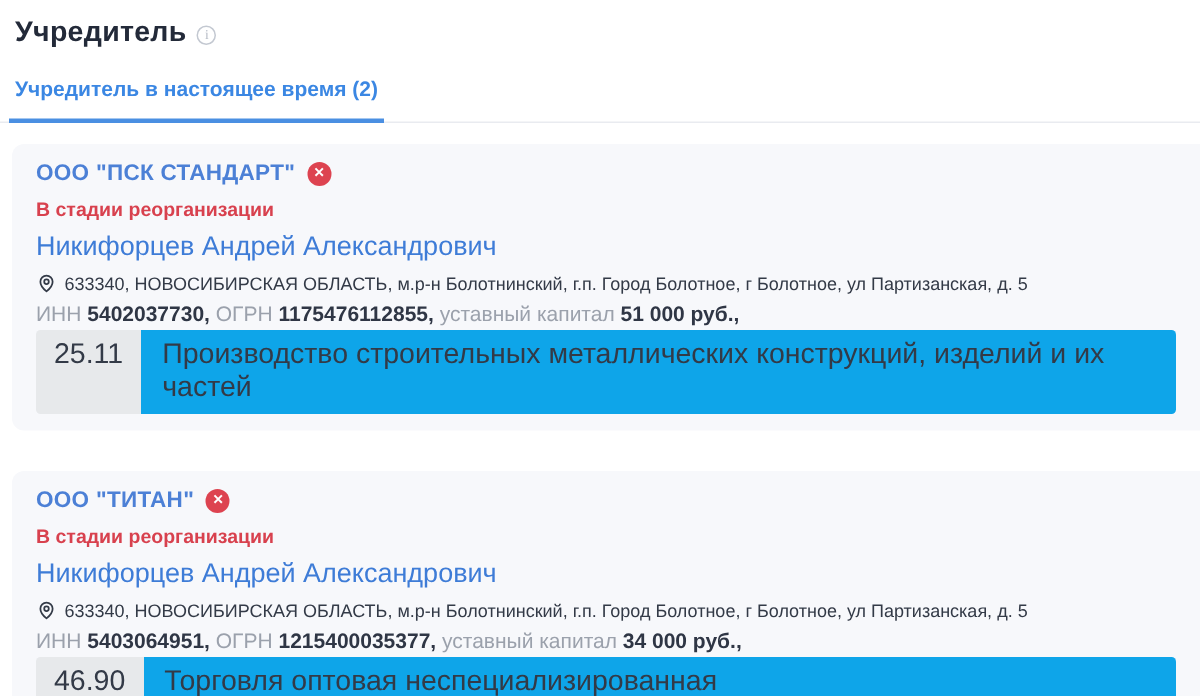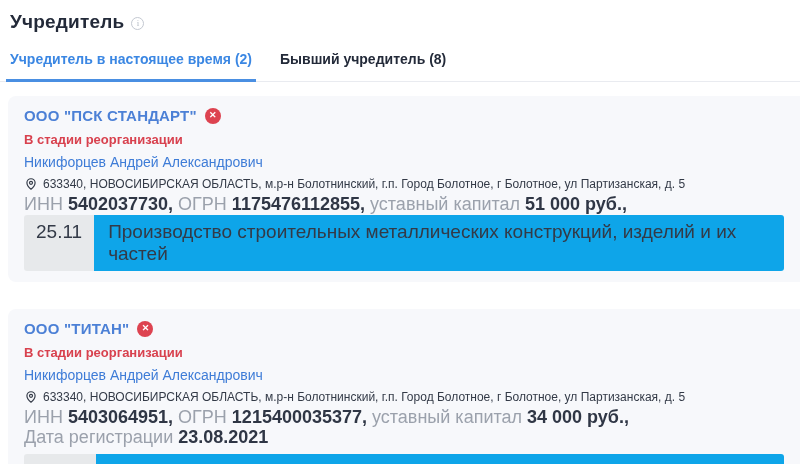--- a/index.html
+++ b/index.html
@@ -68,31 +68,31 @@
     background: #dd4350; color: #ffffff;
     font-size: 9px; font-weight: bold;
     display: inline-flex; align-items: center; justify-content: center;
     line-height: 1;
   }
   .status-line {
     font-size: 13px; font-weight: bold; color: #d8414e;
     margin-bottom: 7px;
   }
   .person-link {
-    font-size: 14px; color: #3e7cd7; cursor: pointer;
+    font-size: 18px; color: #3e7cd7; cursor: pointer;
     margin-bottom: 7px;
   }
   .address-line {
     font-size: 12px; color: #333a47;
     display: flex; gap: 5px;
     margin-bottom: 4px;
   }
   .pin-icon { width: 14px; height: 14px; color: #333a47; flex: 0 0 auto; }
   .requisites-line, .reg-line {
-    font-size: 18px; line-height: 18px; margin-bottom: 2px;
+    font-size: 14px; line-height: 18px; margin-bottom: 2px;
   }
   .reg-line { margin-bottom: 8px; }
   .lbl { color: #9ba1ac; }
   .val { color: #2f3645; font-weight: bold; }
 
   .okved-row {
     display: flex; align-items: stretch;
     border-radius: 3px; overflow: hidden;
     font-size: 19px;
   }
@@ -111,21 +111,20 @@
 
 <div class="page">
 
   <div class="header">
     <span class="page-title">Учредитель</span>
     <span class="info-icon">i</span>
   </div>
 
   <div class="tabbar">
     <div class="tab active">Учредитель в настоящее время (2)</div>
-    <div class="tab">Бывший учредитель (8)</div>
   </div>
 
   <section class="card">
     <div class="card-title-row">
       <a class="company-name">ООО "ПСК СТАНДАРТ"</a>
       <span class="remove-badge">✕</span>
     </div>
     <div class="status-line">В стадии реорганизации</div>
     <div class="person-link">Никифорцев Андрей Александрович</div>
     <div class="address-line">
@@ -164,23 +163,19 @@
       <span>633340, НОВОСИБИРСКАЯ ОБЛАСТЬ, м.р-н Болотнинский, г.п. Город Болотное, г Болотное, ул Партизанская, д. 5</span>
     </div>
     <div class="requisites-line">
       <span class="lbl">ИНН</span>
       <span class="val">5403064951,</span>
       <span class="lbl">ОГРН</span>
       <span class="val">1215400035377,</span>
       <span class="lbl">уставный капитал</span>
       <span class="val">34 000 руб.,</span>
     </div>
-    <div class="reg-line">
-      <span class="lbl">Дата регистрации</span>
-      <span class="val">23.08.2021</span>
-    </div>
     <div class="okved-row">
       <div class="okved-code">46.90</div>
       <div class="okved-desc">Торговля оптовая неспециализированная</div>
     </div>
   </section>
 
 </div>
 
 </body></html>

